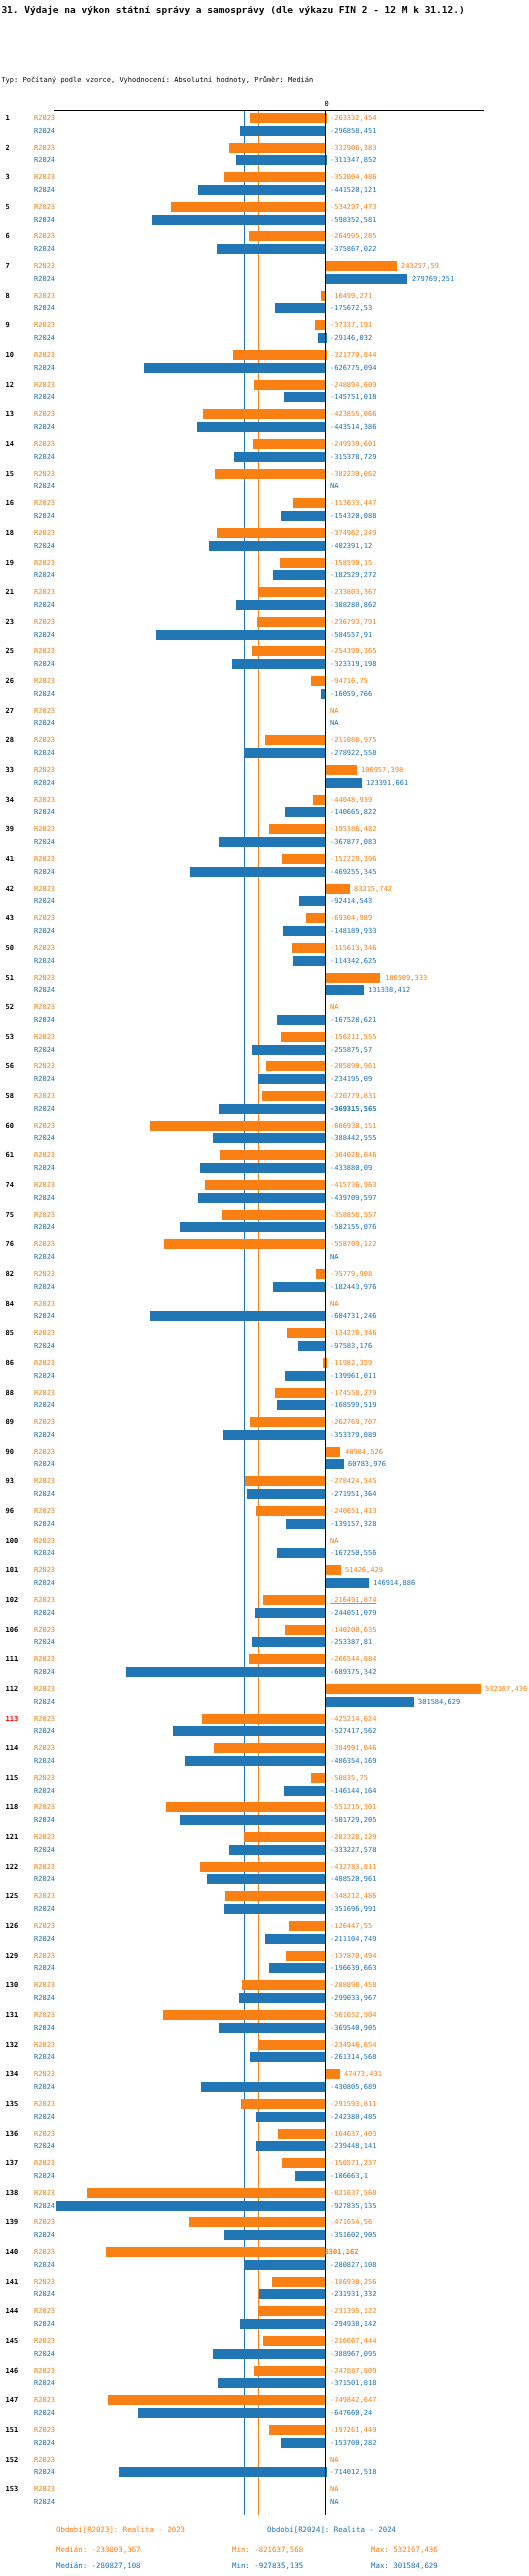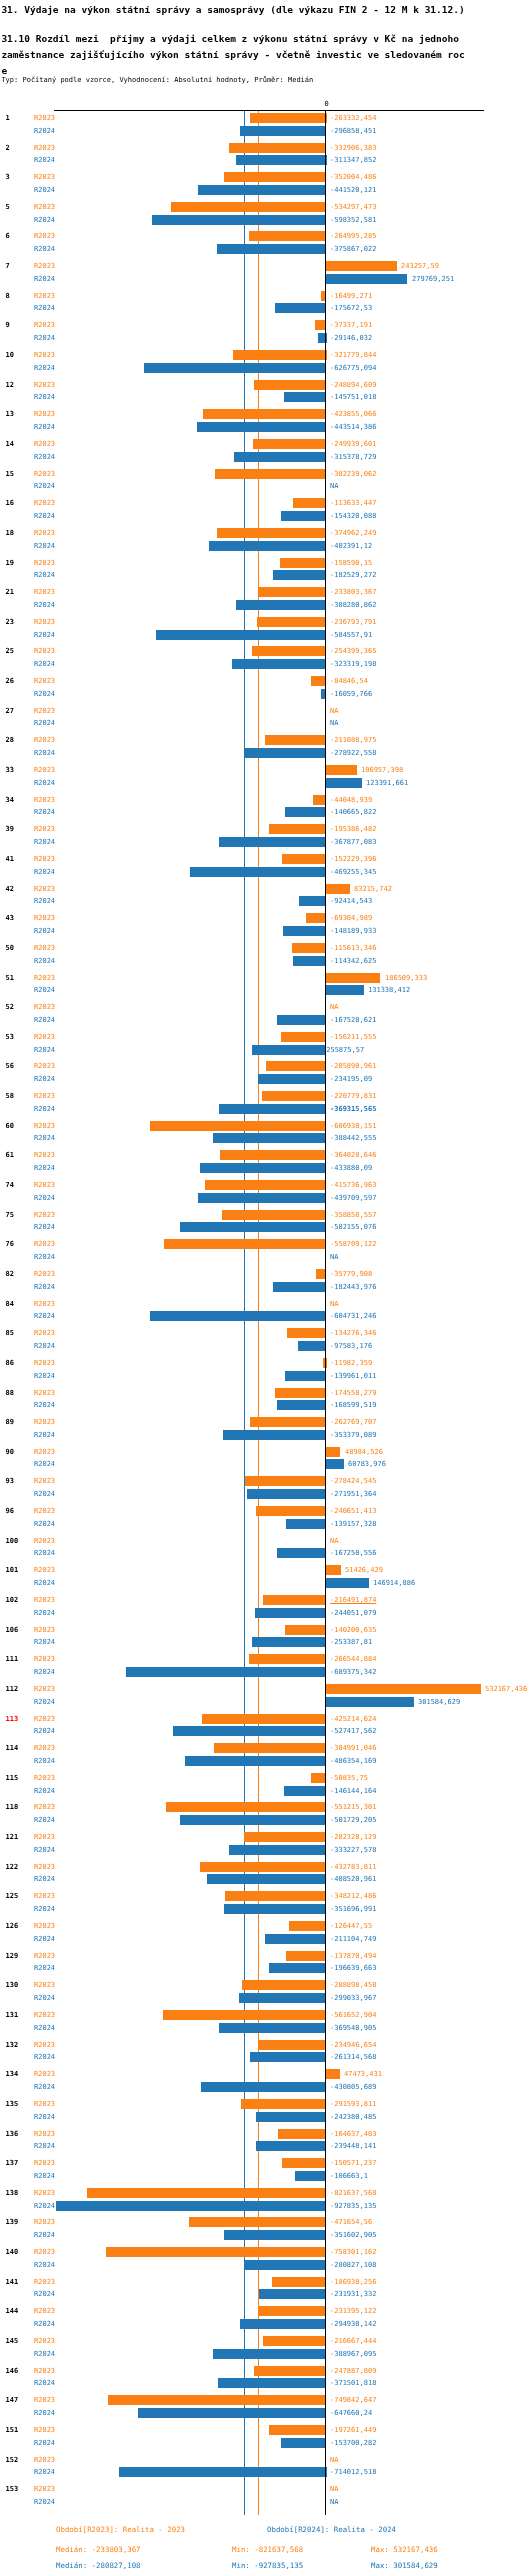--- a/index.html
+++ b/index.html
@@ -18,23 +18,20 @@
   .series-label{position:absolute;left:34px;font-size:7px;line-height:10px;z-index:3;}
   .bar{position:absolute;height:10px;z-index:2;}
   .val{position:absolute;font-size:7px;line-height:10px;white-space:pre;z-index:5;}
   .ftext{position:absolute;font-size:7.4px;white-space:pre;}
 </style>
 </head>
 <body>
 
 <div id="page">
   <div class="hdr title">31. Výdaje na výkon státní správy a samosprávy (dle výkazu FIN 2 - 12 M k 31.12.)</div>
-  <div class="hdr subtitle">31.10 Rozdíl mezi  příjmy a výdaji celkem z výkonu státní správy v Kč na jednoho
-zaměstnance zajišťujícího výkon státní správy - včetně investic ve sledovaném roc
-e</div>
   <div class="hdr meta">Typ: Počítaný podle vzorce, Vyhodnocení: Absolutní hodnoty, Průměr: Medián</div>
 
   <div id="chart">
     <div class="zero-label">0</div>
     <div class="topline"></div>
     <div class="medline" id="medline-2023" style="left: 258px; background: rgb(251, 128, 19);"></div>
     <div class="medline" id="medline-2024" style="left: 244px; background: rgb(33, 118, 181);"></div>
     <div class="axisline"></div>
     <div id="rows-container">
         <div>
@@ -204,21 +201,21 @@
           <div class="bar" style="top: 646px; background: rgb(251, 128, 19); left: 252px; width: 74px;"></div>
           <div class="val" style="top: 646px; left: 330px; color: rgb(251, 128, 19);">-254399,365</div>
           <div class="series-label" style="top: 659px; color: rgb(33, 118, 181);">R2024</div>
           <div class="bar" style="top: 659px; background: rgb(33, 118, 181); left: 232px; width: 94px;"></div>
           <div class="val" style="top: 659px; left: 330px; color: rgb(33, 118, 181);">-323319,198</div>
         </div>
         <div>
           <div class="row-num" style="top: 676px;">26</div>
           <div class="series-label" style="top: 676px; color: rgb(251, 128, 19);">R2023</div>
           <div class="bar" style="top: 676px; background: rgb(251, 128, 19); left: 311px; width: 14.7px;"></div>
-          <div class="val" style="top: 676px; left: 330px; color: rgb(251, 128, 19);">-84846,54</div>
+          <div class="val" style="top: 676px; left: 330px; color: rgb(251, 128, 19);">-94716,75</div>
           <div class="series-label" style="top: 689px; color: rgb(33, 118, 181);">R2024</div>
           <div class="bar" style="top: 689px; background: rgb(33, 118, 181); left: 321px; width: 4.7px;"></div>
           <div class="val" style="top: 689px; left: 330px; color: rgb(33, 118, 181);">-16059,766</div>
         </div>
         <div>
           <div class="row-num" style="top: 706px;">27</div>
           <div class="series-label" style="top: 706px; color: rgb(251, 128, 19);">R2023</div>
           <div class="val" style="top: 706px; left: 330px; color: rgb(251, 128, 19);">NA</div>
           <div class="series-label" style="top: 718px; color: rgb(33, 118, 181);">R2024</div>
           <div class="val" style="top: 718px; left: 330px; color: rgb(33, 118, 181);">NA</div>
@@ -312,21 +309,21 @@
           <div class="bar" style="top: 1015px; background: rgb(33, 118, 181); left: 277px; width: 49px;"></div>
           <div class="val" style="top: 1015px; left: 330px; color: rgb(33, 118, 181);">-167528,621</div>
         </div>
         <div>
           <div class="row-num" style="top: 1032px;">53</div>
           <div class="series-label" style="top: 1032px; color: rgb(251, 128, 19);">R2023</div>
           <div class="bar" style="top: 1032px; background: rgb(251, 128, 19); left: 281px; width: 45px;"></div>
           <div class="val" style="top: 1032px; left: 330px; color: rgb(251, 128, 19);">-156211,555</div>
           <div class="series-label" style="top: 1045px; color: rgb(33, 118, 181);">R2024</div>
           <div class="bar" style="top: 1045px; background: rgb(33, 118, 181); left: 252px; width: 74px;"></div>
-          <div class="val" style="top: 1045px; left: 322px; color: rgb(33, 118, 181);">-255875,57</div>
+          <div class="val" style="top: 1045px; left: 330px; color: rgb(33, 118, 181);">-255875,57</div>
         </div>
         <div>
           <div class="row-num" style="top: 1061px;">56</div>
           <div class="series-label" style="top: 1061px; color: rgb(251, 128, 19);">R2023</div>
           <div class="bar" style="top: 1061px; background: rgb(251, 128, 19); left: 266px; width: 60px;"></div>
           <div class="val" style="top: 1061px; left: 330px; color: rgb(251, 128, 19);">-205890,961</div>
           <div class="series-label" style="top: 1074px; color: rgb(33, 118, 181);">R2024</div>
           <div class="bar" style="top: 1074px; background: rgb(33, 118, 181); left: 258px; width: 68px;"></div>
           <div class="val" style="top: 1074px; left: 330px; color: rgb(33, 118, 181);">-234195,09</div>
         </div>
@@ -675,21 +672,21 @@
           <div class="bar" style="top: 2217px; background: rgb(251, 128, 19); left: 189px; width: 137px;"></div>
           <div class="val" style="top: 2217px; left: 330px; color: rgb(251, 128, 19);">-471654,56</div>
           <div class="series-label" style="top: 2230px; color: rgb(33, 118, 181);">R2024</div>
           <div class="bar" style="top: 2230px; background: rgb(33, 118, 181); left: 224px; width: 102px;"></div>
           <div class="val" style="top: 2230px; left: 330px; color: rgb(33, 118, 181);">-351602,905</div>
         </div>
         <div>
           <div class="row-num" style="top: 2247px;">140</div>
           <div class="series-label" style="top: 2247px; color: rgb(251, 128, 19);">R2023</div>
           <div class="bar" style="top: 2247px; background: rgb(251, 128, 19); left: 106px; width: 220px;"></div>
-          <div class="val" style="top: 2247px; left: 330px; color: rgb(251, 128, 19);">-758301,162</div>
+          <div class="val" style="top: 2247px; left: 312px; color: rgb(251, 128, 19); font-weight: bold;">-758301,162</div>
           <div class="series-label" style="top: 2260px; color: rgb(33, 118, 181);">R2024</div>
           <div class="bar" style="top: 2260px; background: rgb(33, 118, 181); left: 244px; width: 82px;"></div>
           <div class="val" style="top: 2260px; left: 330px; color: rgb(33, 118, 181);">-280827,108</div>
         </div>
         <div>
           <div class="row-num" style="top: 2277px;">141</div>
           <div class="series-label" style="top: 2277px; color: rgb(251, 128, 19);">R2023</div>
           <div class="bar" style="top: 2277px; background: rgb(251, 128, 19); left: 272px; width: 54px;"></div>
           <div class="val" style="top: 2277px; left: 330px; color: rgb(251, 128, 19);">-186938,256</div>
           <div class="series-label" style="top: 2289px; color: rgb(33, 118, 181);">R2024</div>

